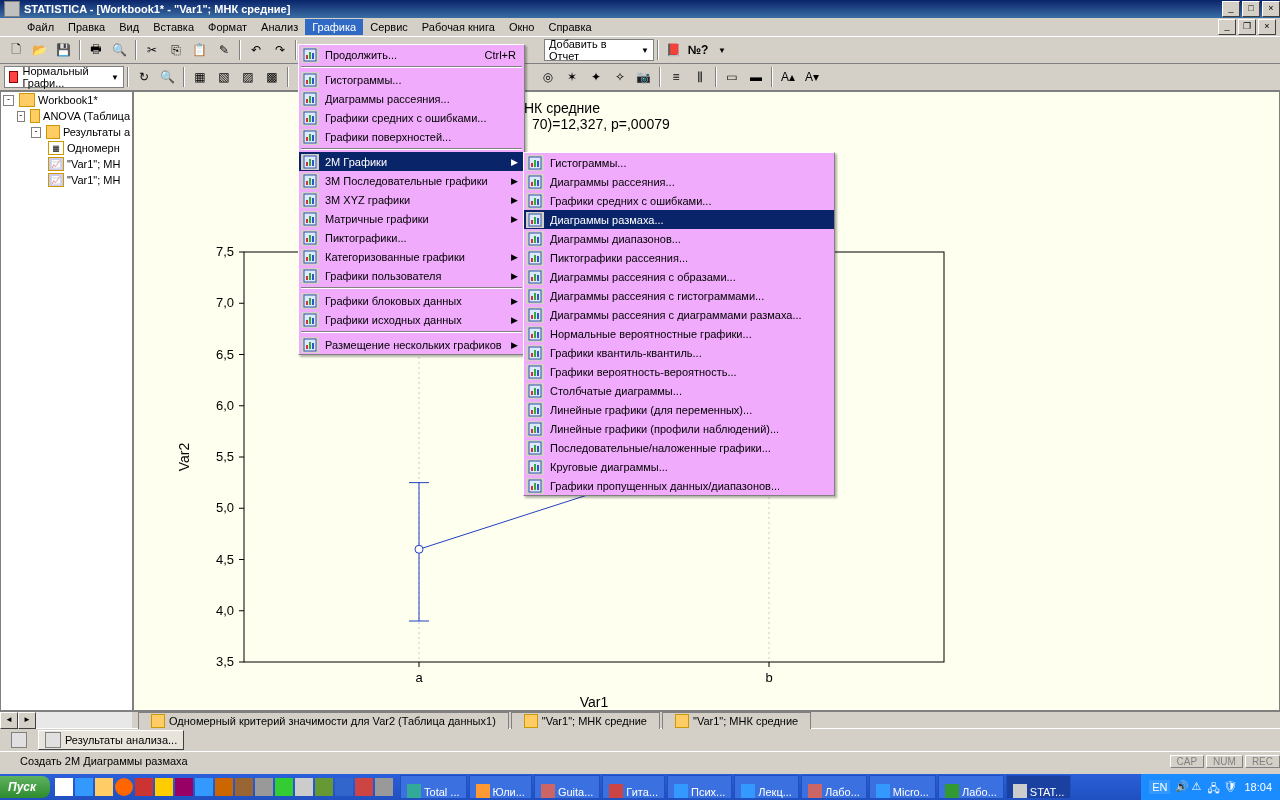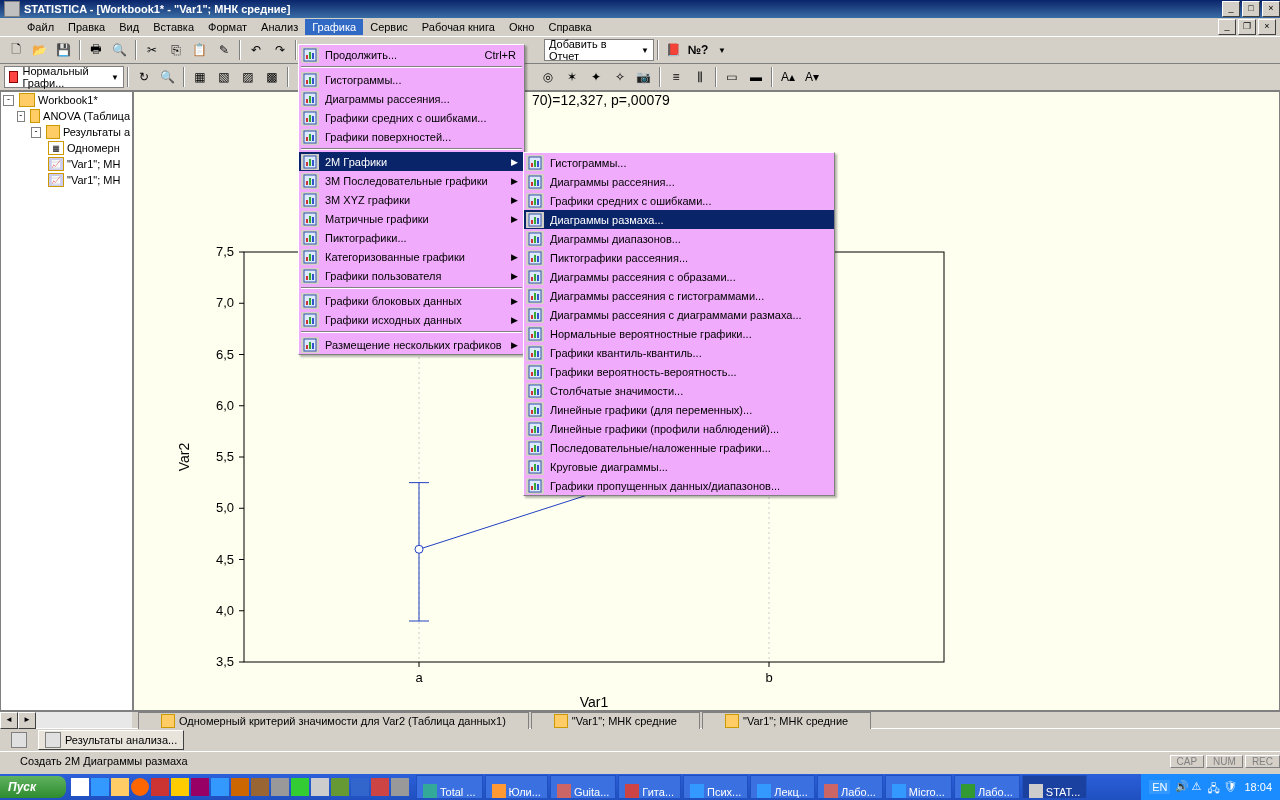--- a/index.html
+++ b/index.html
@@ -30,30 +30,30 @@
 .dropdown{position:absolute;background:#f0abfc;border:1px solid #808080;border-top-color:#fff;border-left-color:#fff;box-shadow:2px 2px 2px rgba(0,0,0,.3);z-index:100}
 .dropdown .item{display:flex;align-items:center;height:19px;padding-left:2px;font-size:11px}
 .dropdown .item .dicon{width:18px;height:16px;margin-right:6px;display:flex;align-items:center;justify-content:center;font-size:10px;background:#d4d0c8}
 .dropdown .item.hl{background:#0a246a;color:#fff}
 .dropdown .item .arrow{margin-left:auto;margin-right:6px;font-size:9px}
 .dropdown .item .shortcut{margin-left:auto;margin-right:8px}
 .dropdown .sep{height:1px;background:#808080;border-bottom:1px solid #fff;margin:2px 2px}
 .hscroll{height:16px;background:#d4d0c8;border-top:1px solid #808080;display:flex}
 .hscroll .sbtn{width:16px;height:15px;background:#d4d0c8;border:1px solid #fff;border-right-color:#404040;border-bottom-color:#404040;font-size:8px;text-align:center;line-height:13px}
 .tabs{flex:1;display:flex;align-items:center;padding-left:6px;background:#d4d0c8}
-.tabs .tab{display:flex;align-items:center;height:16px;padding:0 22px;border:1px solid #808080;border-bottom:none;background:#d4d0c8;font-size:11px;margin-right:2px}
+.tabs .tab{display:flex;align-items:center;height:16px;padding:0 12px;border:1px solid #808080;border-bottom:none;background:#d4d0c8;font-size:11px;margin-right:2px}
 .tabs .tab .ticon{width:12px;height:12px;background:#fc6;border:1px solid #c90;margin-right:4px}
 .mdibar{height:22px;background:#d4d0c8;border-top:1px solid #fff;display:flex;align-items:center;padding-left:4px}
 .mdibar .mdibtn{display:flex;align-items:center;height:18px;padding:0 6px;border:1px solid #d4d0c8;font-size:11px}
 .mdibar .mdibtn.active{border:1px solid #404040;border-top-color:#fff;border-left-color:#fff;background:#e8e4dc}
 .mdibar .mdibtn .ticon{width:14px;height:14px;margin-right:4px;background:#e0e0e0;border:1px solid #808080}
 .statusbar{height:18px;background:#d4d0c8;border-top:1px solid #fff;display:flex;align-items:center;padding-left:20px;font-size:11px}
 .statusbar .cell{border:1px solid #808080;border-top-color:#fff;border-left-color:#fff;padding:0 6px;margin-left:auto;font-size:10px;color:#808080}
 .taskbar{height:26px;background:linear-gradient(#2b5fd9,#2050c0);display:flex;align-items:center;position:absolute;bottom:0;left:0;right:0}
-.taskbar .start{background:linear-gradient(#5fb35f,#2e8b2e);color:#fff;font-weight:bold;font-style:italic;padding:4px 30px 4px 8px;font-size:12px;border-radius:0 8px 8px 0}
+.taskbar .start{background:linear-gradient(#5fb35f,#2e8b2e);color:#fff;font-weight:bold;font-style:italic;padding:4px 14px 4px 8px;font-size:12px;border-radius:0 8px 8px 0}
 .taskbar .tbtn{height:22px;background:#3a70e0;border:1px solid #2050c0;color:#fff;display:flex;align-items:flex-end;padding:0 6px;font-size:11px;margin-left:2px;max-width:70px;overflow:hidden}
 .taskbar .tbtn.active{background:#1a40a0}
 .taskbar .tbtn .ticon{width:14px;height:14px;background:#fff;margin-right:3px;flex-shrink:0}
 .taskbar .tray{margin-left:auto;background:#1a8cff;height:26px;display:flex;align-items:center;padding:0 8px;color:#fff;font-size:11px}
 .taskbar .tray .trayicon{width:14px;height:14px;margin:0 1px}
 .quicklaunch{display:flex;align-items:center;padding:0 4px}
 .quicklaunch .ql{width:18px;height:18px;margin:0 1px}
 </style>
 </head>
 <body>
@@ -174,20 +174,21 @@
           <span class="ticon" style="background: rgb(204, 204, 238);">📈</span>
           <span>"Var1"; МН</span>
         </div>
         <div class="tree-item" style="padding-left: 44px;">
           <span class="ticon" style="background: rgb(204, 204, 238);">📈</span>
           <span>"Var1"; МН</span>
         </div>
       </div>
   </div>
   <div class="chartpane">
+    <div class="chart-title" style="margin-left:390px;text-align:left">НК средние</div>
     <div style="margin-left:398px;font-size:14px">70)=12,327, p=,00079</div>
     <svg class="chart-svg" width="820" height="560">
       <g id="chart-g">
           <rect x="80" y="100" width="700" height="410" fill="none" stroke="#000"></rect>
           <line x1="75" y1="510" x2="80" y2="510" stroke="#000"></line>
           <text x="70" y="514" text-anchor="end" font-size="13">3,5</text>
           <line x1="75" y1="458.75" x2="80" y2="458.75" stroke="#000"></line>
           <text x="70" y="462.75" text-anchor="end" font-size="13">4,0</text>
           <line x1="75" y1="407.5" x2="80" y2="407.5" stroke="#000"></line>
           <text x="70" y="411.5" text-anchor="end" font-size="13">4,5</text>
@@ -649,21 +650,21 @@
     </div>
     <div class="item">
       <span class="dicon">
         <svg width="16" height="16">
           <rect x="2" y="2" width="12" height="12" fill="#dde8ff" stroke="#3355aa"></rect>
           <rect x="4" y="8" width="2" height="4" fill="#cc3333"></rect>
           <rect x="7" y="5" width="2" height="7" fill="#33aa33"></rect>
           <rect x="10" y="6" width="2" height="6" fill="#3355cc"></rect>
         </svg>
       </span>
-      <span>Столбчатые значимости...</span>
+      <span>Столбчатые диаграммы...</span>
     </div>
     <div class="item">
       <span class="dicon">
         <svg width="16" height="16">
           <rect x="2" y="2" width="12" height="12" fill="#dde8ff" stroke="#3355aa"></rect>
           <rect x="4" y="8" width="2" height="4" fill="#cc3333"></rect>
           <rect x="7" y="5" width="2" height="7" fill="#33aa33"></rect>
           <rect x="10" y="6" width="2" height="6" fill="#3355cc"></rect>
         </svg>
       </span>

